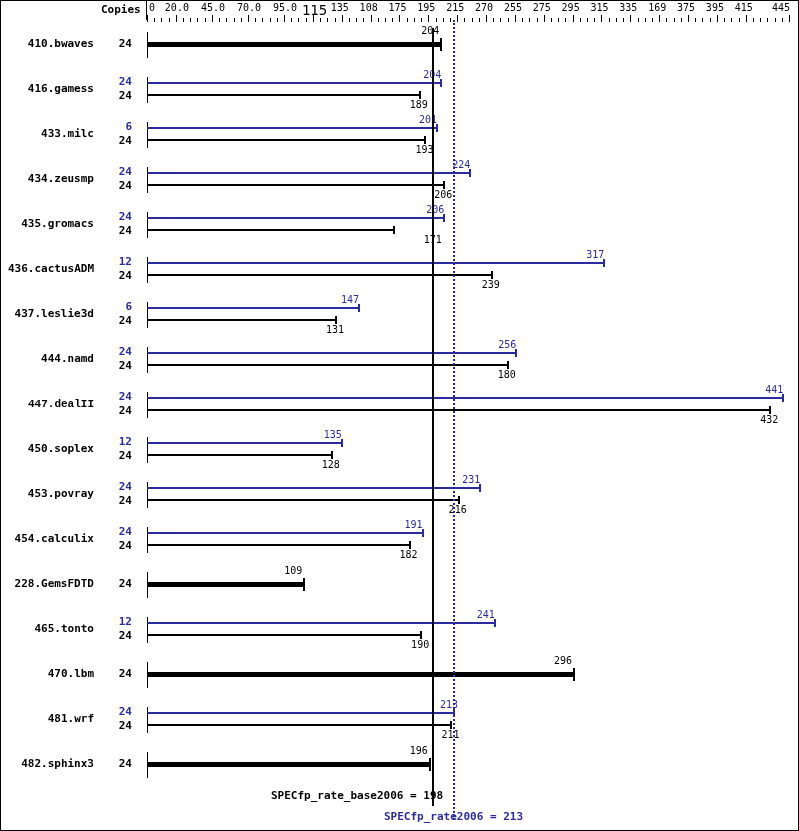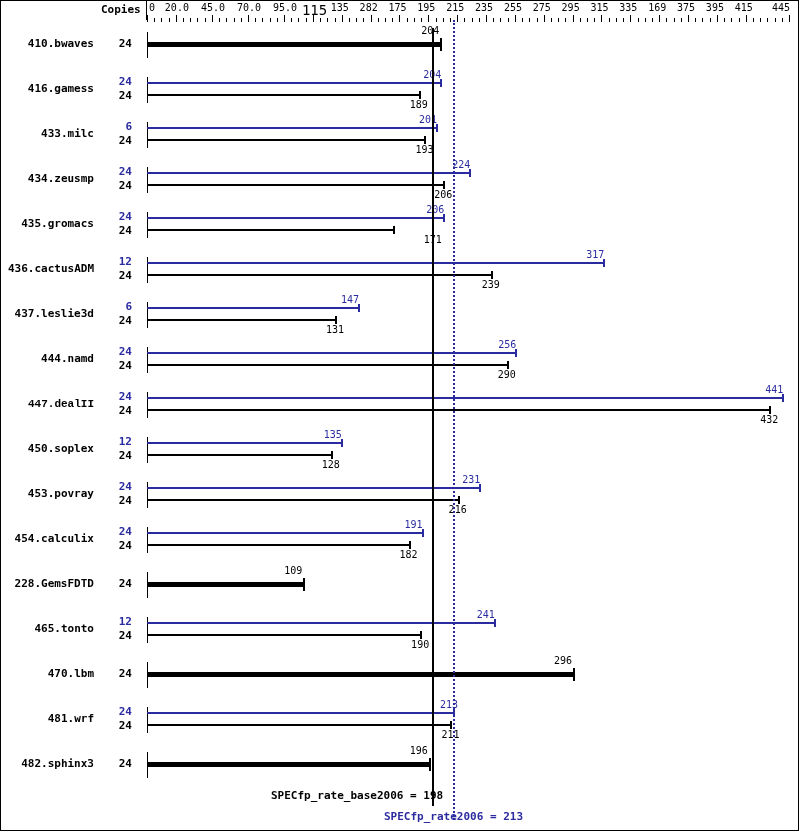--- a/index.html
+++ b/index.html
@@ -18,25 +18,25 @@
 <div id="chart">
     <div class="txt bold" style="left: 101px; top: 4px;">Copies</div>
     <div class="line" style="left: 146px; top: 0px; width: 1px; height: 20px; background: rgb(0, 0, 0);"></div>
     <div class="txt" style="top: 2px; font-size: 10px; left: 149px;">0</div>
     <div class="txt" style="top: 2px; font-size: 10px; left: 164.854px;">20.0</div>
     <div class="txt" style="top: 2px; font-size: 10px; left: 200.921px;">45.0</div>
     <div class="txt" style="top: 2px; font-size: 10px; left: 236.989px;">70.0</div>
     <div class="txt" style="top: 2px; font-size: 10px; left: 273.056px;">95.0</div>
     <div class="txt" style="top: 4px; font-size: 14px; left: 301.91px;">115</div>
     <div class="txt" style="top: 2px; font-size: 10px; left: 330.764px;">135</div>
-    <div class="txt" style="top: 2px; font-size: 10px; left: 359.618px;">282</div>
+    <div class="txt" style="top: 2px; font-size: 10px; left: 359.618px;">108</div>
     <div class="txt" style="top: 2px; font-size: 10px; left: 388.472px;">175</div>
     <div class="txt" style="top: 2px; font-size: 10px; left: 417.326px;">195</div>
     <div class="txt" style="top: 2px; font-size: 10px; left: 446.18px;">215</div>
-    <div class="txt" style="top: 2px; font-size: 10px; left: 475.034px;">235</div>
+    <div class="txt" style="top: 2px; font-size: 10px; left: 475.034px;">270</div>
     <div class="txt" style="top: 2px; font-size: 10px; left: 503.888px;">255</div>
     <div class="txt" style="top: 2px; font-size: 10px; left: 532.742px;">275</div>
     <div class="txt" style="top: 2px; font-size: 10px; left: 561.596px;">295</div>
     <div class="txt" style="top: 2px; font-size: 10px; left: 590.449px;">315</div>
     <div class="txt" style="top: 2px; font-size: 10px; left: 619.303px;">335</div>
     <div class="txt" style="top: 2px; font-size: 10px; left: 648.157px;">169</div>
     <div class="txt" style="top: 2px; font-size: 10px; left: 677.011px;">375</div>
     <div class="txt" style="top: 2px; font-size: 10px; left: 705.865px;">395</div>
     <div class="txt" style="top: 2px; font-size: 10px; left: 734.719px;">415</div>
     <div class="txt" style="top: 2px; font-size: 10px; left: 772px;">445</div>
@@ -198,21 +198,21 @@
     <div class="txt" style="left: 325.993px; top: 324px; font-size: 10px;">131</div>
     <div class="txt bold" style="right: 705px; top: 353px; text-align: right;">444.namd</div>
     <div class="line" style="left: 147px; top: 347px; width: 1px; height: 26px; background: rgb(0, 0, 0);"></div>
     <div class="txt bold blue" style="right: 667px; top: 346px; text-align: right;">24</div>
     <div class="txt bold" style="right: 667px; top: 360px; text-align: right;">24</div>
     <div class="line" style="left: 147px; top: 352px; width: 369.33px; height: 2px; background: rgb(43, 43, 160);"></div>
     <div class="line" style="left: 515.33px; top: 349px; width: 2px; height: 8px; background: rgb(43, 43, 160);"></div>
     <div class="txt blue" style="left: 498.33px; top: 339px; font-size: 10px;">256</div>
     <div class="line" style="left: 147px; top: 364px; width: 360.674px; height: 2px; background: rgb(0, 0, 0);"></div>
     <div class="line" style="left: 506.674px; top: 361px; width: 2px; height: 8px; background: rgb(0, 0, 0);"></div>
-    <div class="txt" style="left: 497.674px; top: 369px; font-size: 10px;">290</div>
+    <div class="txt" style="left: 497.674px; top: 369px; font-size: 10px;">180</div>
     <div class="txt bold" style="right: 705px; top: 398px; text-align: right; font-family: Liberation Mono, monospace;">447.dealII</div>
     <div class="line" style="left: 147px; top: 392px; width: 1px; height: 26px; background: rgb(0, 0, 0);"></div>
     <div class="txt bold blue" style="right: 667px; top: 391px; text-align: right;">24</div>
     <div class="txt bold" style="right: 667px; top: 405px; text-align: right;">24</div>
     <div class="line" style="left: 147px; top: 397px; width: 636.229px; height: 2px; background: rgb(43, 43, 160);"></div>
     <div class="line" style="left: 782.229px; top: 394px; width: 2px; height: 8px; background: rgb(43, 43, 160);"></div>
     <div class="txt blue" style="left: 765.229px; top: 384px; font-size: 10px;">441</div>
     <div class="line" style="left: 147px; top: 409px; width: 623.245px; height: 2px; background: rgb(0, 0, 0);"></div>
     <div class="line" style="left: 769.245px; top: 406px; width: 2px; height: 8px; background: rgb(0, 0, 0);"></div>
     <div class="txt" style="left: 760.245px; top: 414px; font-size: 10px;">432</div>

